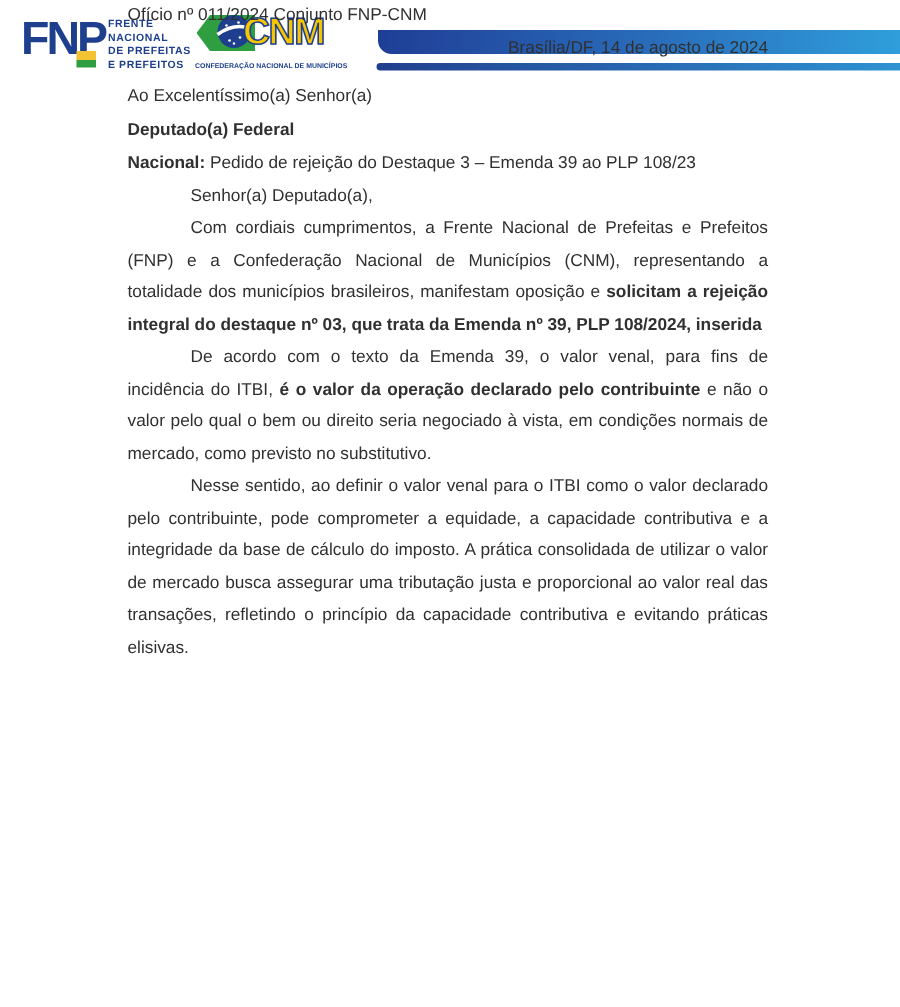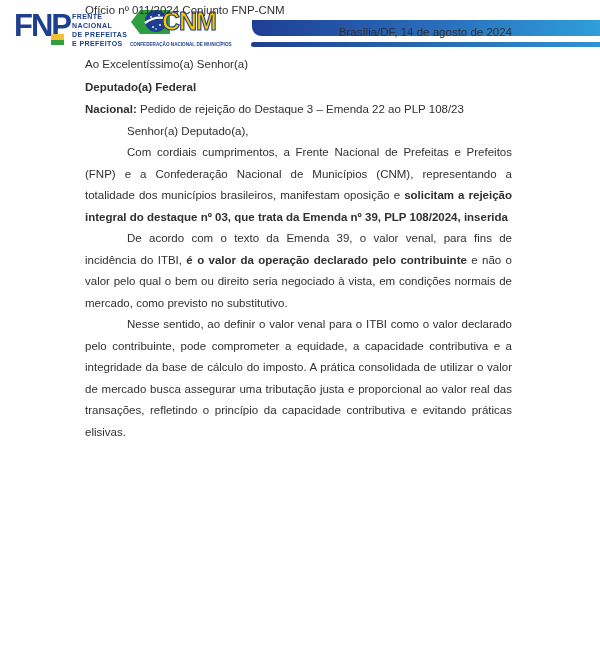--- a/index.html
+++ b/index.html
@@ -124,21 +124,21 @@
 
     <p class="ref">Ofício nº 011/2024 Conjunto FNP-CNM</p>
 
     <p class="date">Brasília/DF, 14 de agosto de 2024</p>
 
     <div class="addressee">
       <p>Ao Excelentíssimo(a) Senhor(a)</p>
       <p class="bold">Deputado(a) Federal</p>
     </div>
 
-    <p class="subject"><span class="bold">Nacional:</span><span> Pedido de rejeição do Destaque 3 – Emenda 22 ao PLP 108/23</span></p>
+    <p class="subject"><span class="bold">Nacional:</span><span> Pedido de rejeição do Destaque 3 – Emenda 39 ao PLP 108/23</span></p>
 
     <p class="salutation">Senhor(a) Deputado(a),</p>
 
     <p class="para p1"><span>Com cordiais cumprimentos, a Frente Nacional de Prefeitas e Prefeitos (FNP) e a Confederação Nacional de Municípios (CNM), representando a totalidade dos municípios brasileiros, manifestam oposição e </span><span class="bold">solicitam a rejeição integral do destaque nº 03, que trata da Emenda nº 39, PLP 108/2024, inserida</span></p>
 
     <p class="para p2"><span>De acordo com o texto da Emenda 39, o valor venal, para fins de incidência do ITBI, </span><span class="bold">é o valor da operação declarado pelo contribuinte</span><span> e não o valor pelo qual o bem ou direito seria negociado à vista, em condições normais de mercado, como previsto no substitutivo.</span></p>
 
     <p class="para p3">Nesse sentido, ao definir o valor venal para o ITBI como o valor declarado pelo contribuinte, pode comprometer a equidade, a capacidade contributiva e a integridade da base de cálculo do imposto. A prática consolidada de utilizar o valor de mercado busca assegurar uma tributação justa e proporcional ao valor real das transações, refletindo o princípio da capacidade contributiva e evitando práticas elisivas.</p>
 
   </main>

